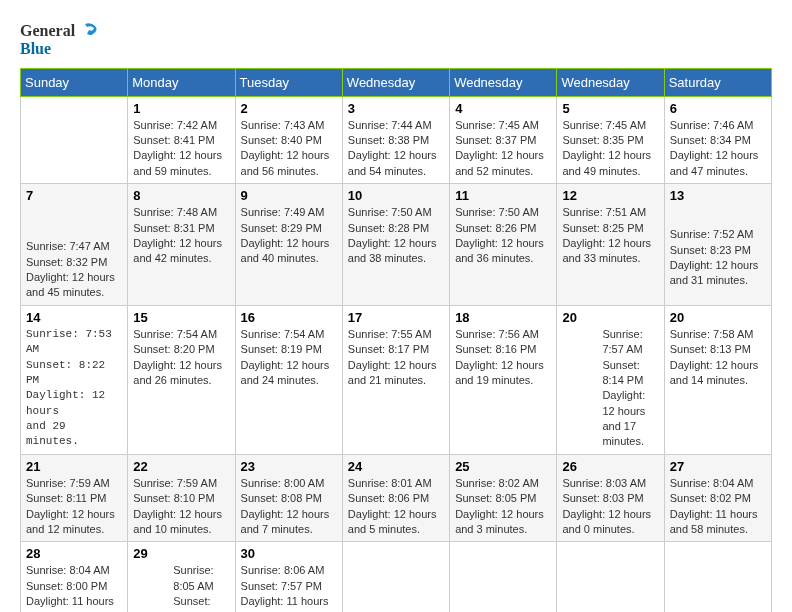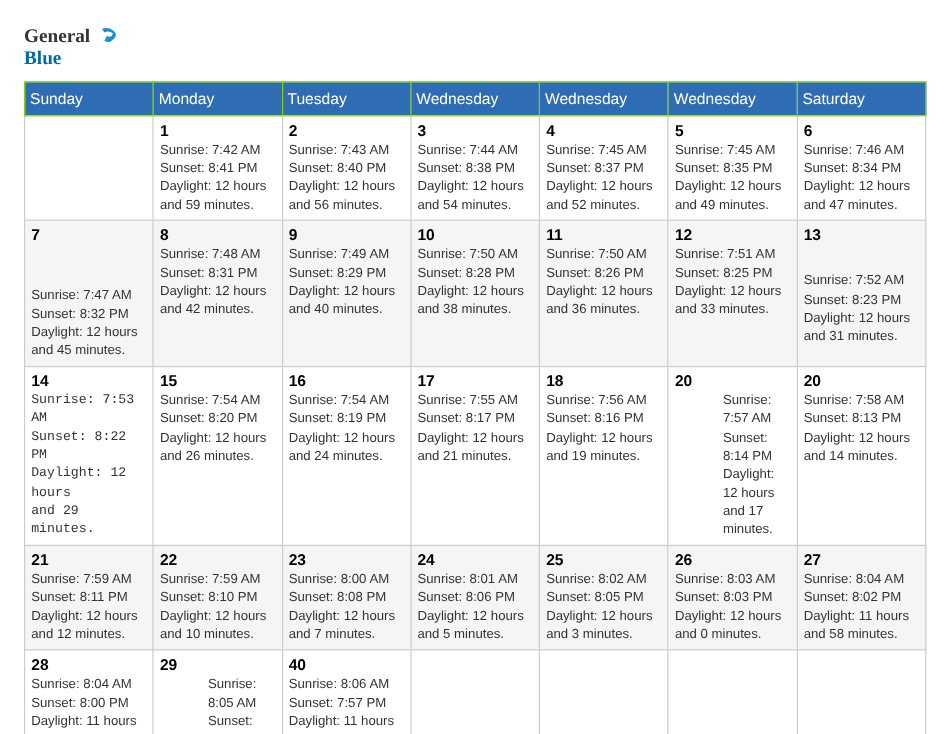--- a/index.html
+++ b/index.html
@@ -315,21 +315,21 @@
 and 56 minutes.</div>
         </td>
         <td>
           <span class="day-num">29</span>
           <div class="cell-text" style="white-space: pre-line; margin-left: 40px;">Sunrise: 8:05 AM
 Sunset: 7:59 PM
 Daylight: 11 hours
 and 53 minutes.</div>
         </td>
         <td>
-          <span class="day-num">40</span>
+          <span class="day-num">30</span>
           <div class="cell-text" style="white-space: pre-line;">Sunrise: 8:06 AM
 Sunset: 7:57 PM
 Daylight: 11 hours
 and 51 minutes.</div>
         </td>
         <td></td>
         <td></td>
         <td></td>
         <td></td>
       </tr>

